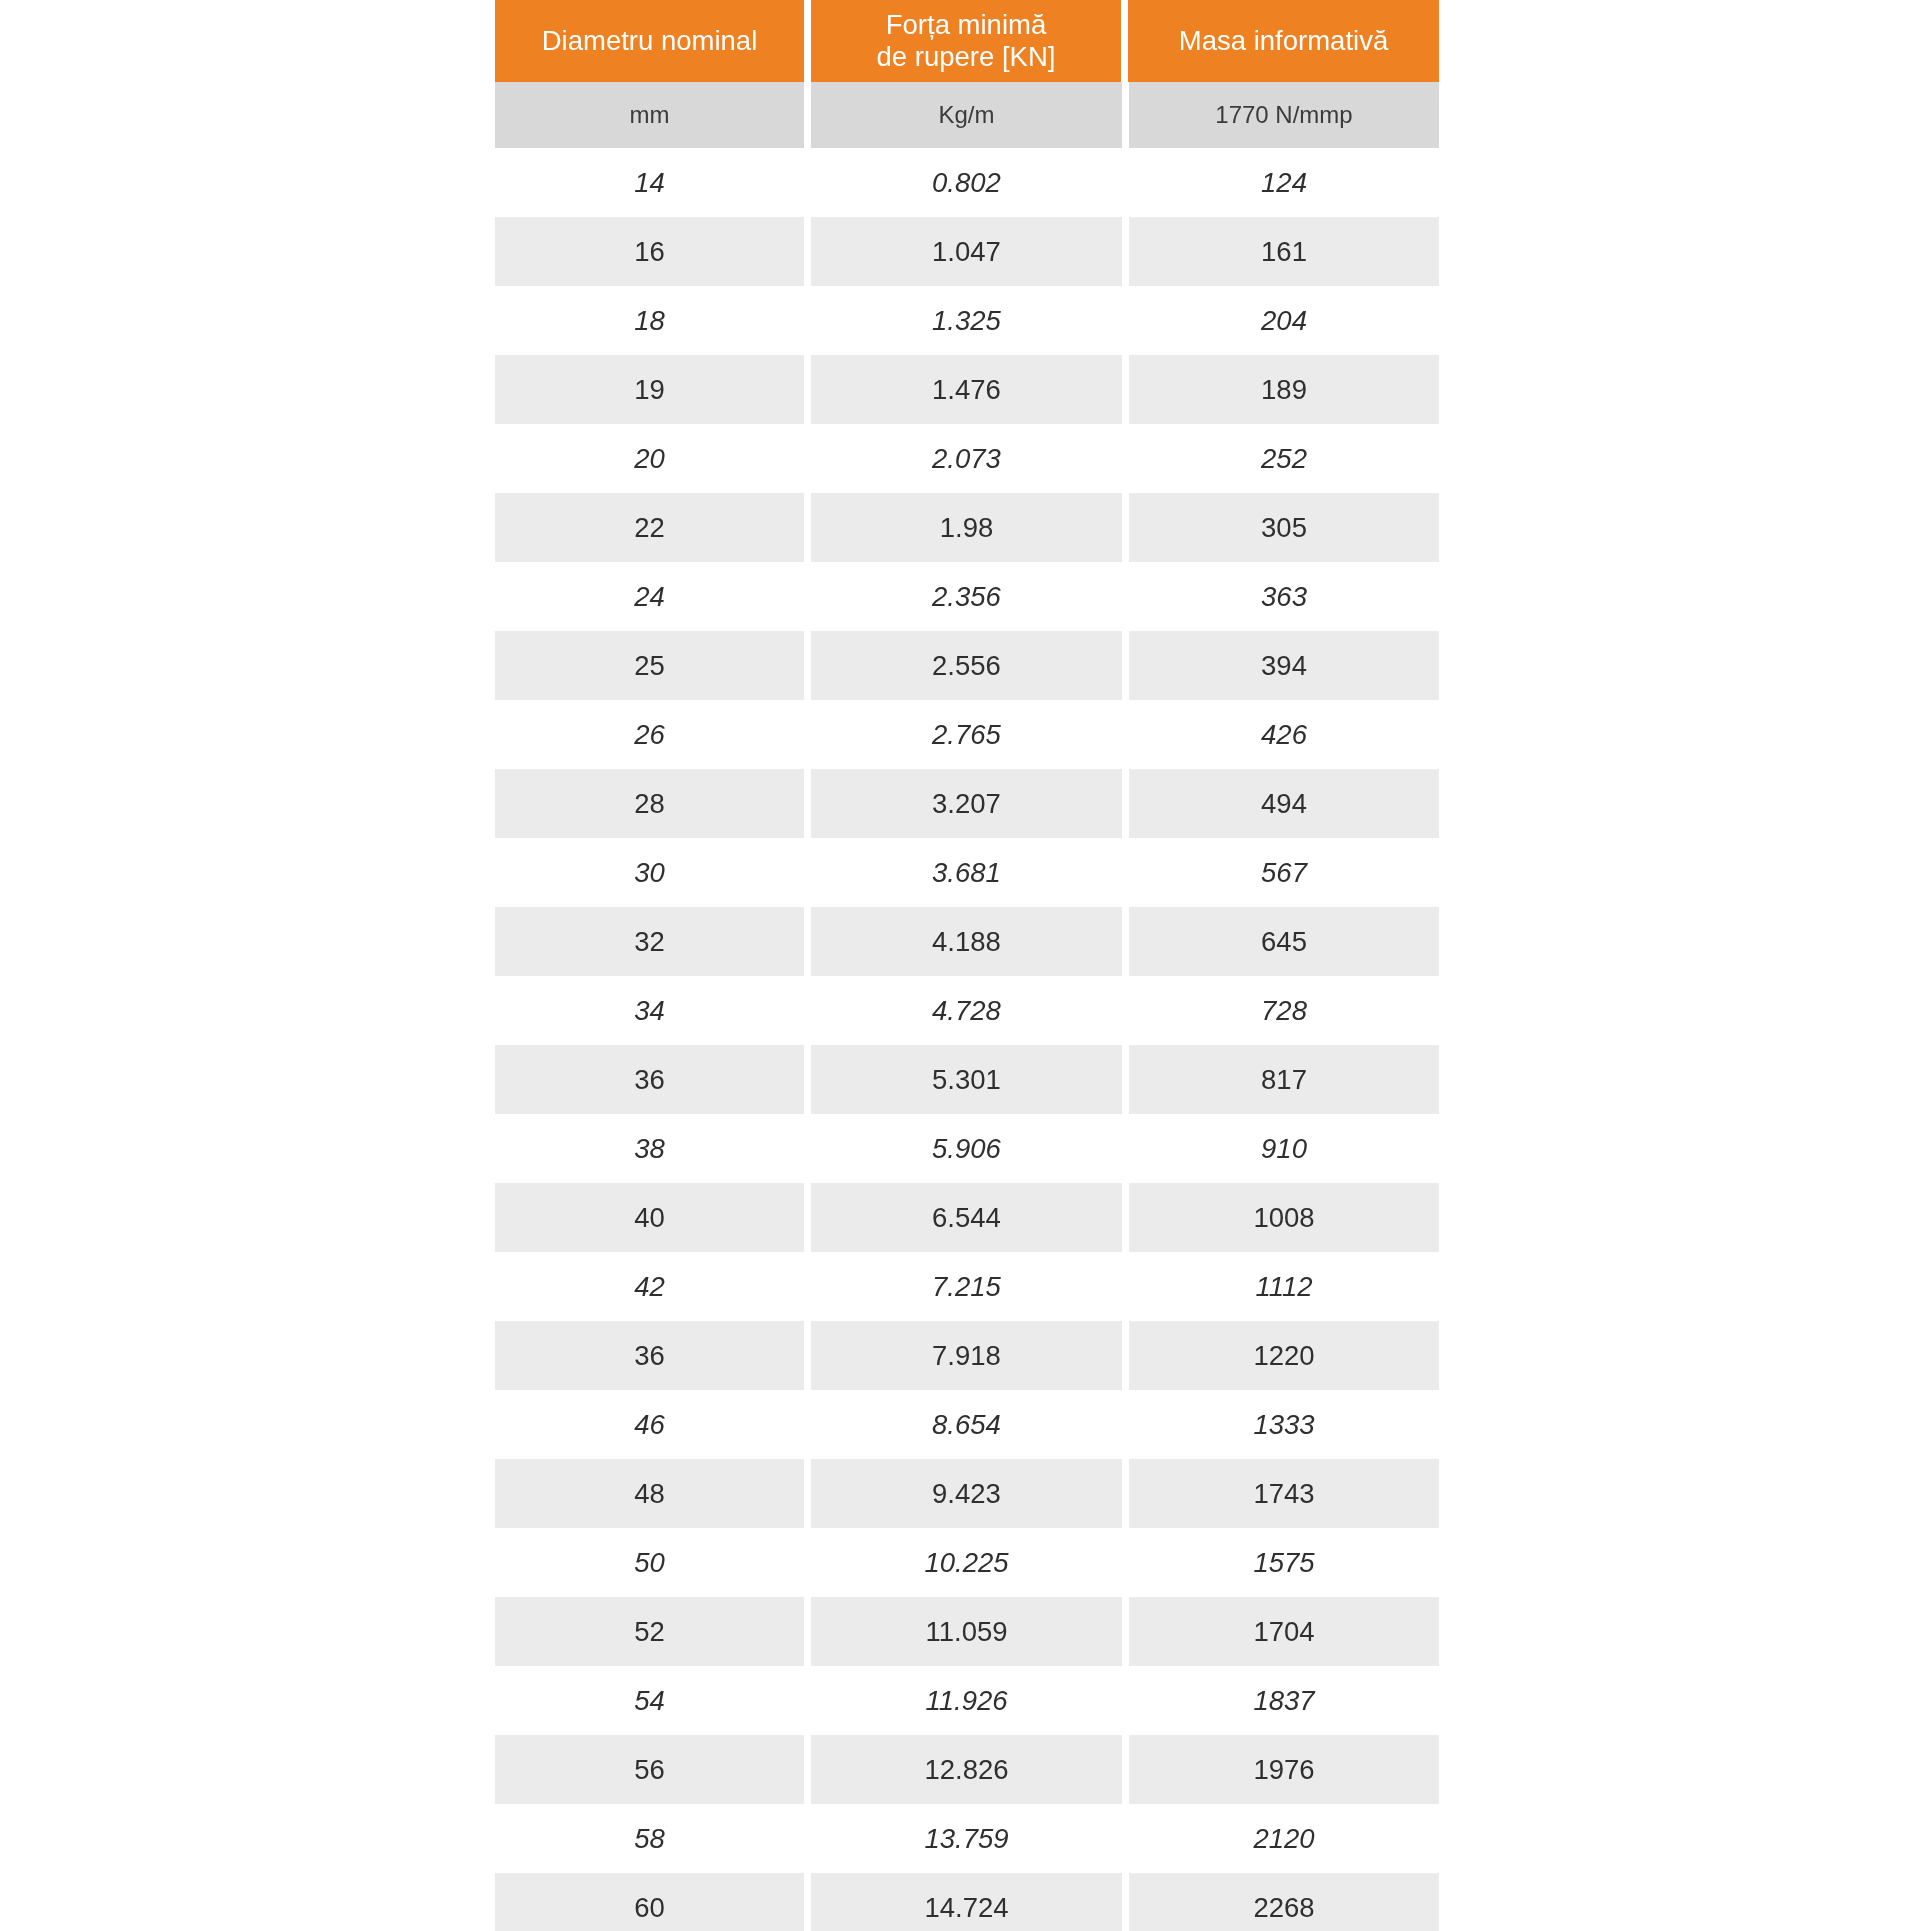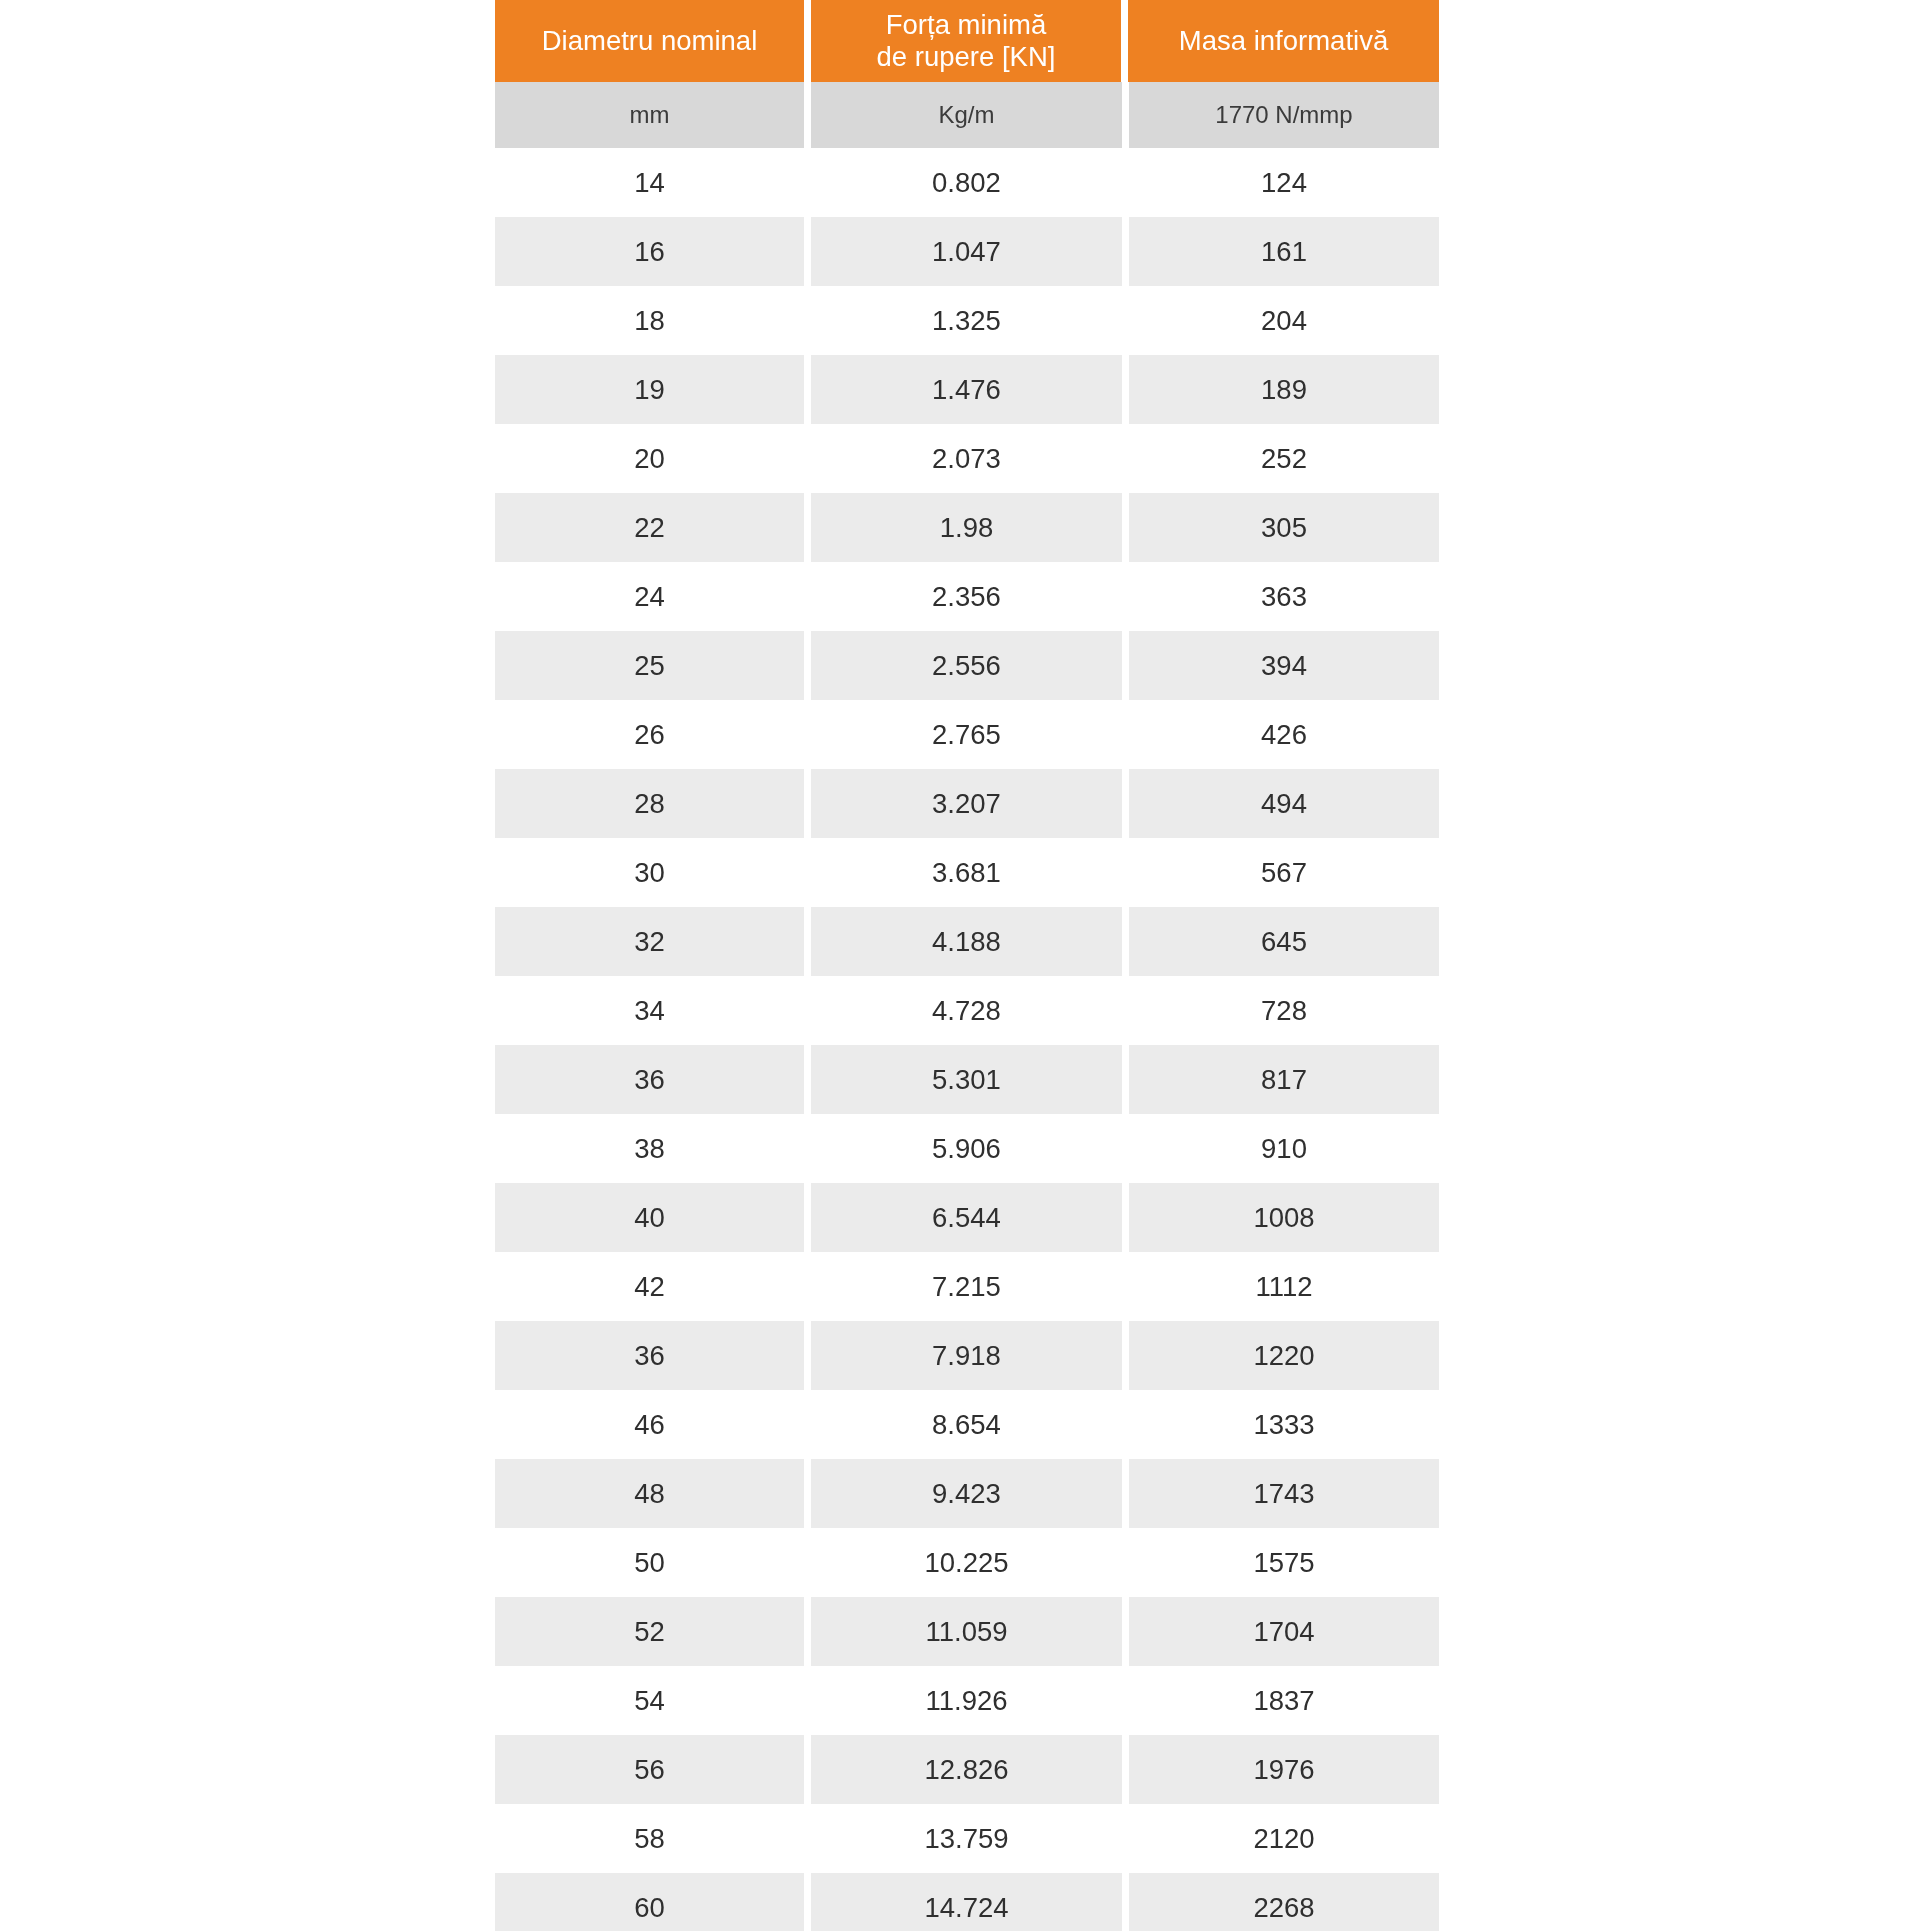--- a/index.html
+++ b/index.html
@@ -80,20 +80,21 @@
     display: flex;
     align-items: center;
     justify-content: center;
     text-align: center;
     font-size: 27.5px;
     color: #2f2f2f;
     box-sizing: border-box;
   }
   .row.odd .cell {
     background: #ffffff;
+    font-style: italic;
   }
   .row.even .cell {
     background: #ebebeb;
   }
 
   
   .c1 { width: 309px; flex: 0 0 309px; }
   .c2 { width: 311px; flex: 0 0 311px; }
   .c3 { width: 310px; flex: 0 0 310px; }
 

